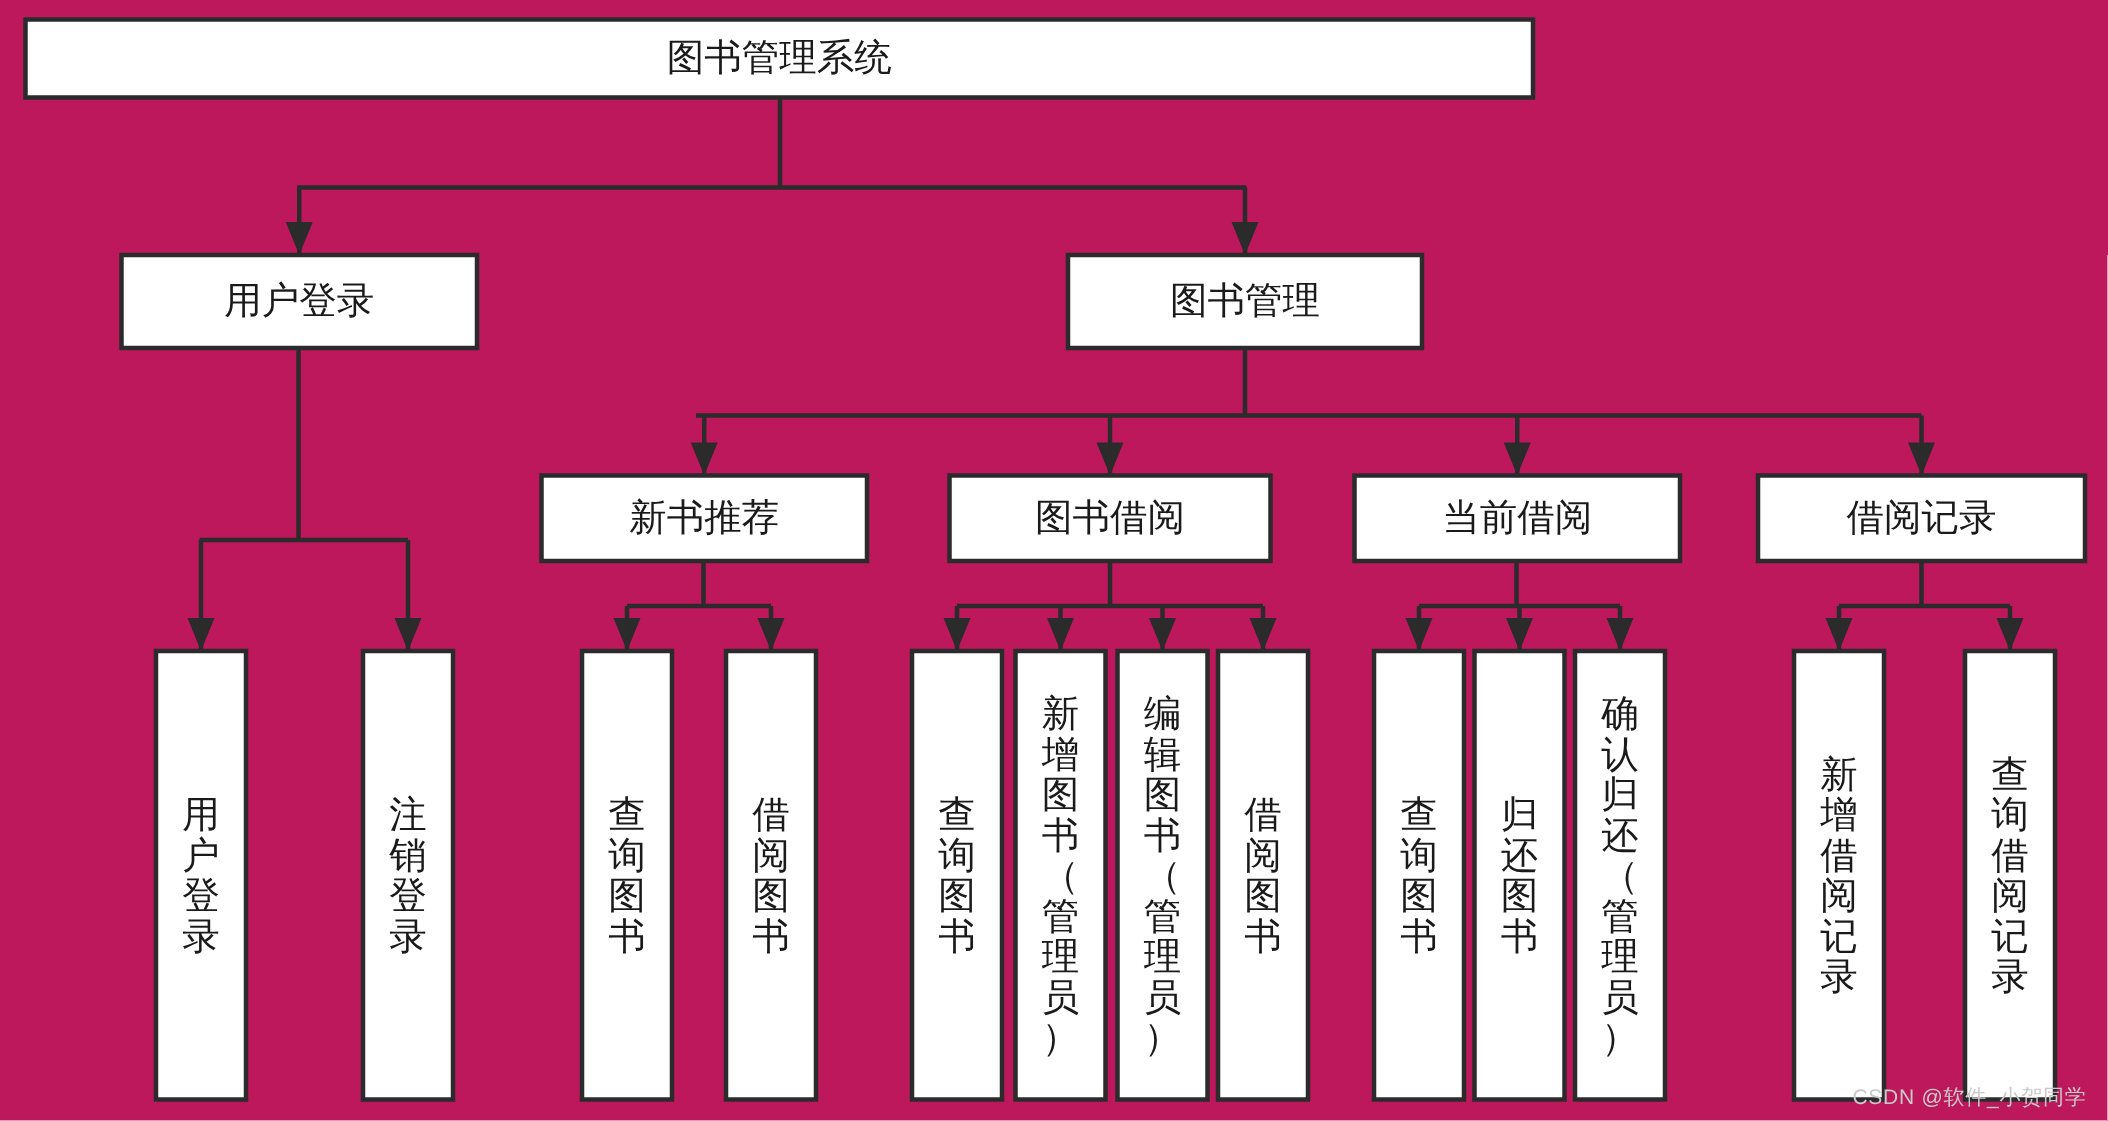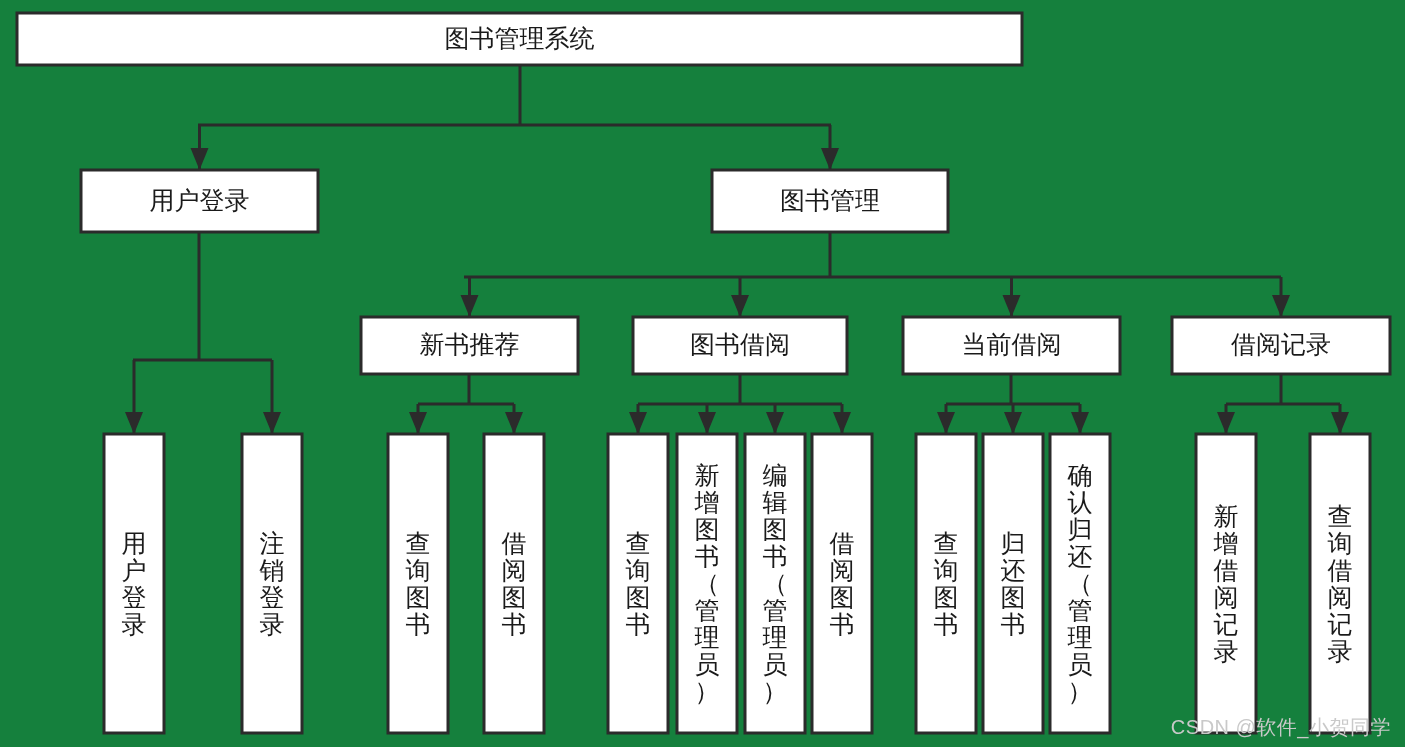--- a/index.html
+++ b/index.html
@@ -7,21 +7,21 @@
     padding: 0;
     background: #ffffff;
   }
   body {
     font-family: "Liberation Sans", "DejaVu Sans", sans-serif;
   }
   #stage {
     position: relative;
     width: 1405px;
     height: 747px;
-    background: #15803d;
+    background: #be185d;
     overflow: hidden;
   }
   svg#diagram {
     position: absolute;
     left: 0;
     top: 0;
     width: 1405px;
     height: 747px;
     display: block;
   }
@@ -51,21 +51,21 @@
     font-family: "Liberation Sans", "DejaVu Sans", sans-serif;
     font-size: 25px;
     fill: #1a1a1a;
     text-anchor: middle;
   }
   .watermark {
     position: absolute;
     right: 14px;
     bottom: 6px;
     font-family: "Liberation Sans", "DejaVu Sans", sans-serif;
-    font-size: 20px;
+    font-size: 14px;
     color: #c9c9c9;
     letter-spacing: 0.5px;
     white-space: nowrap;
     pointer-events: none;
     margin-top: 43px;
   }
 </style>
 </head>
 <body>
 

